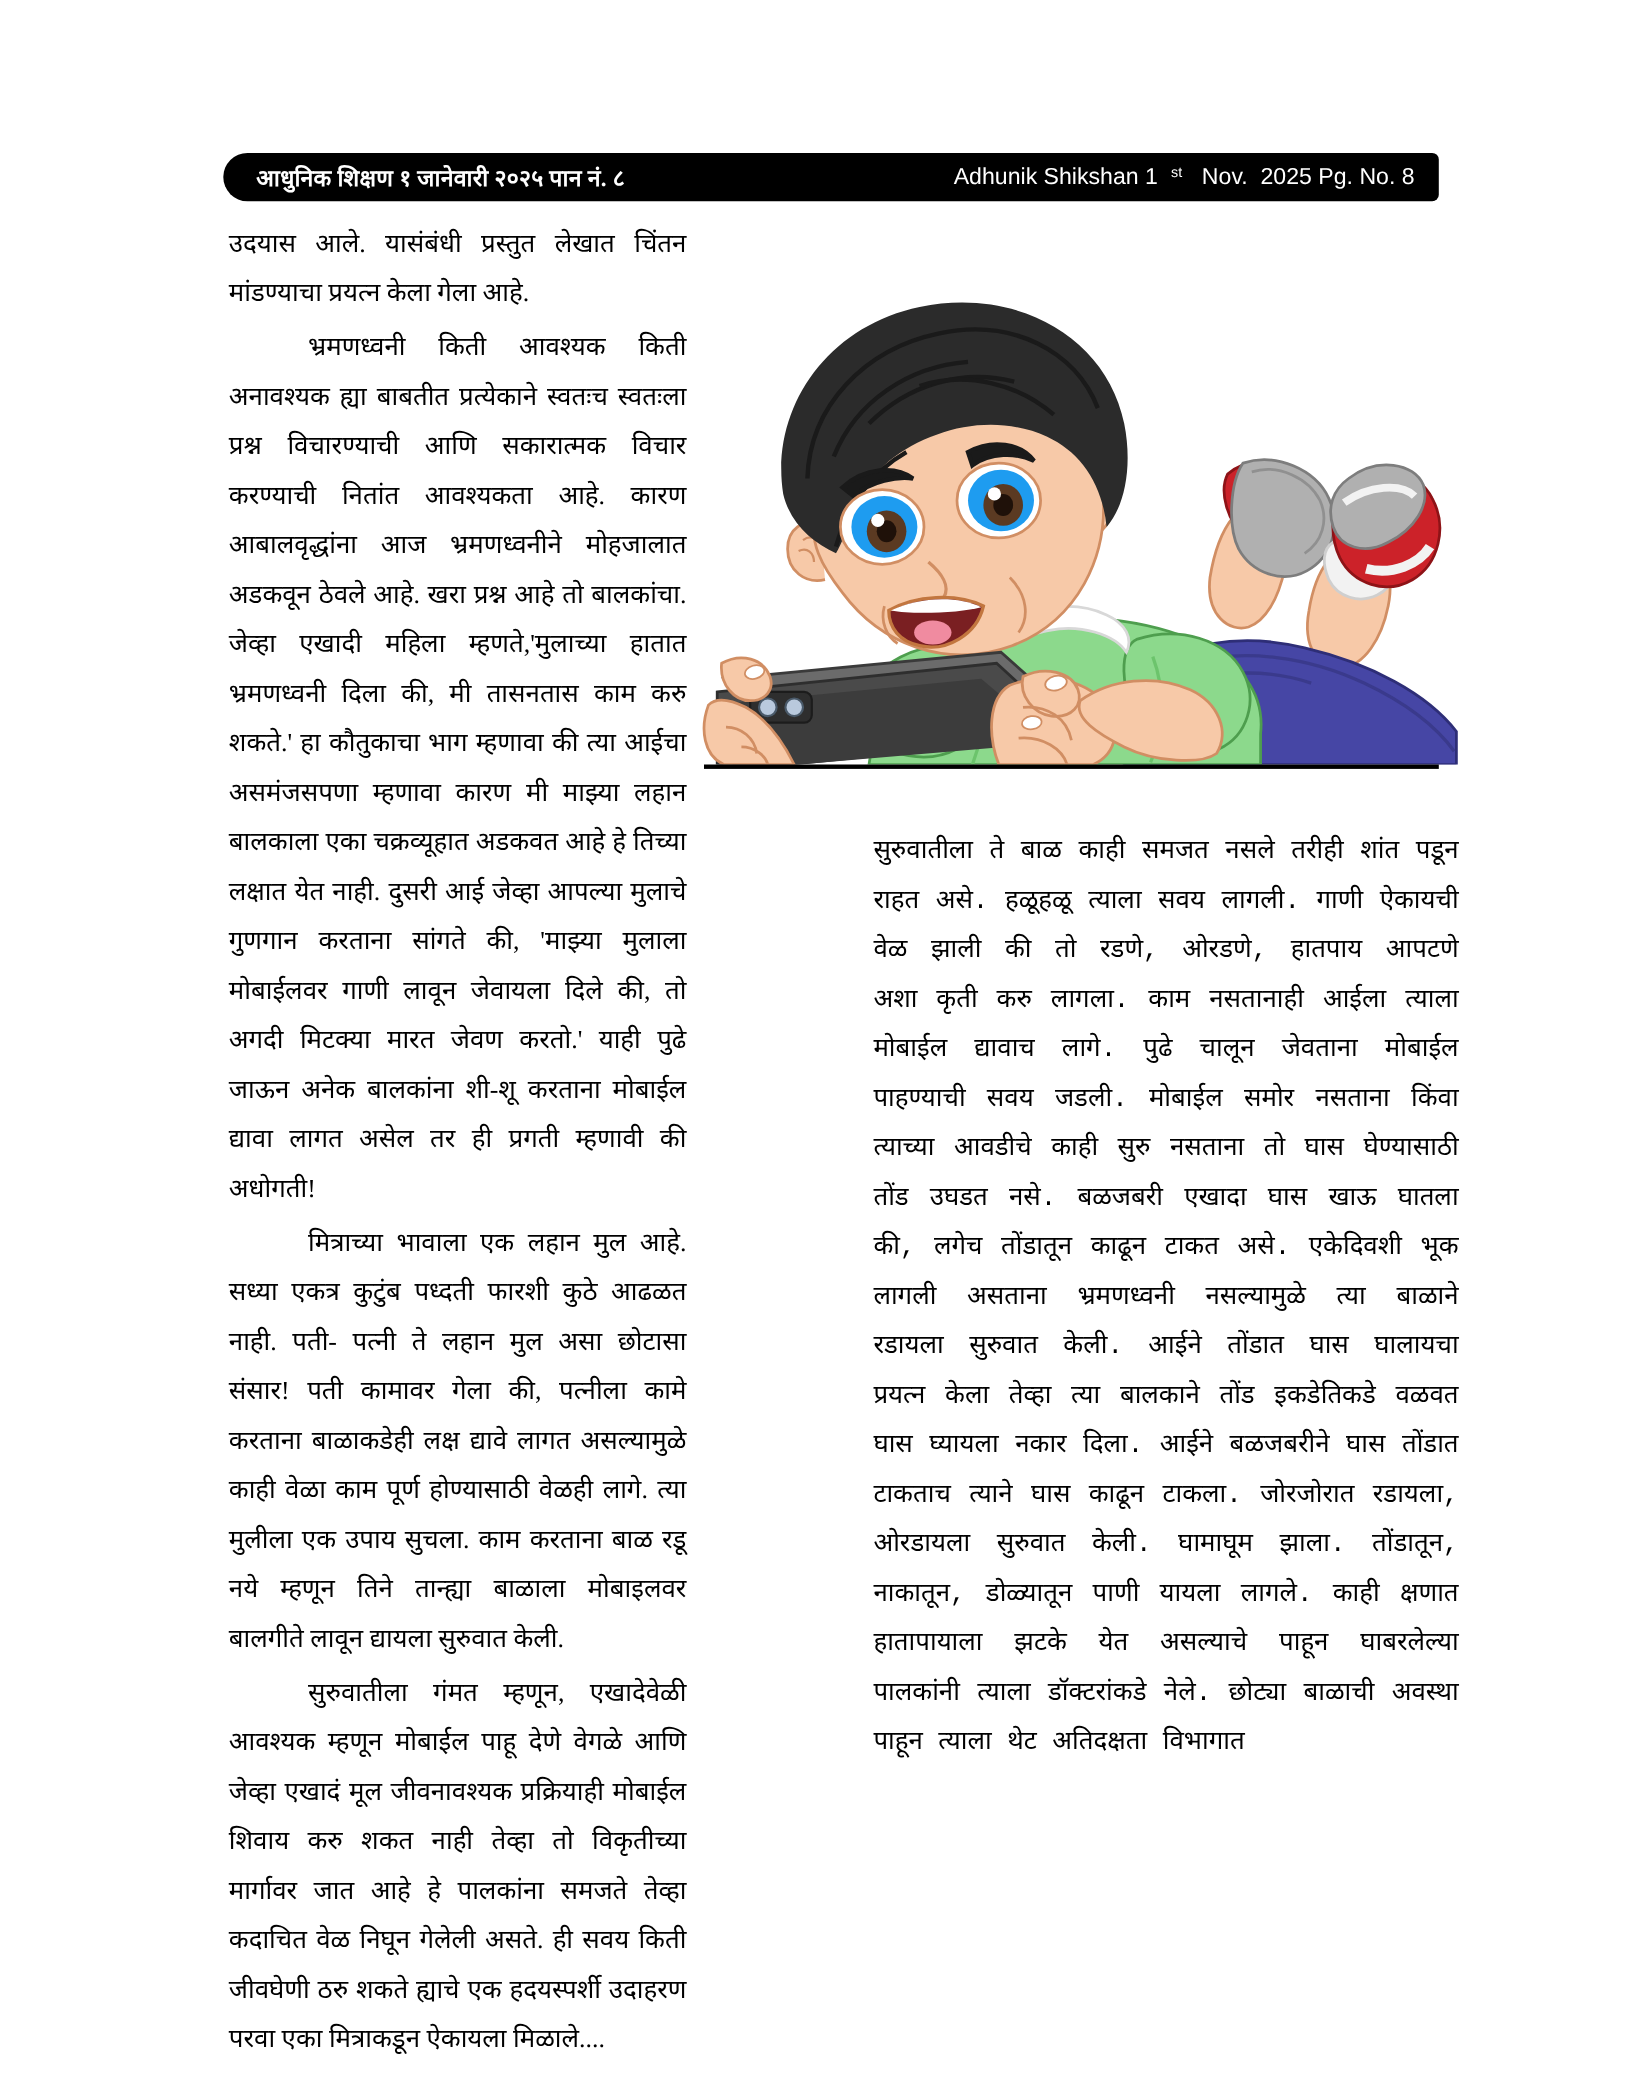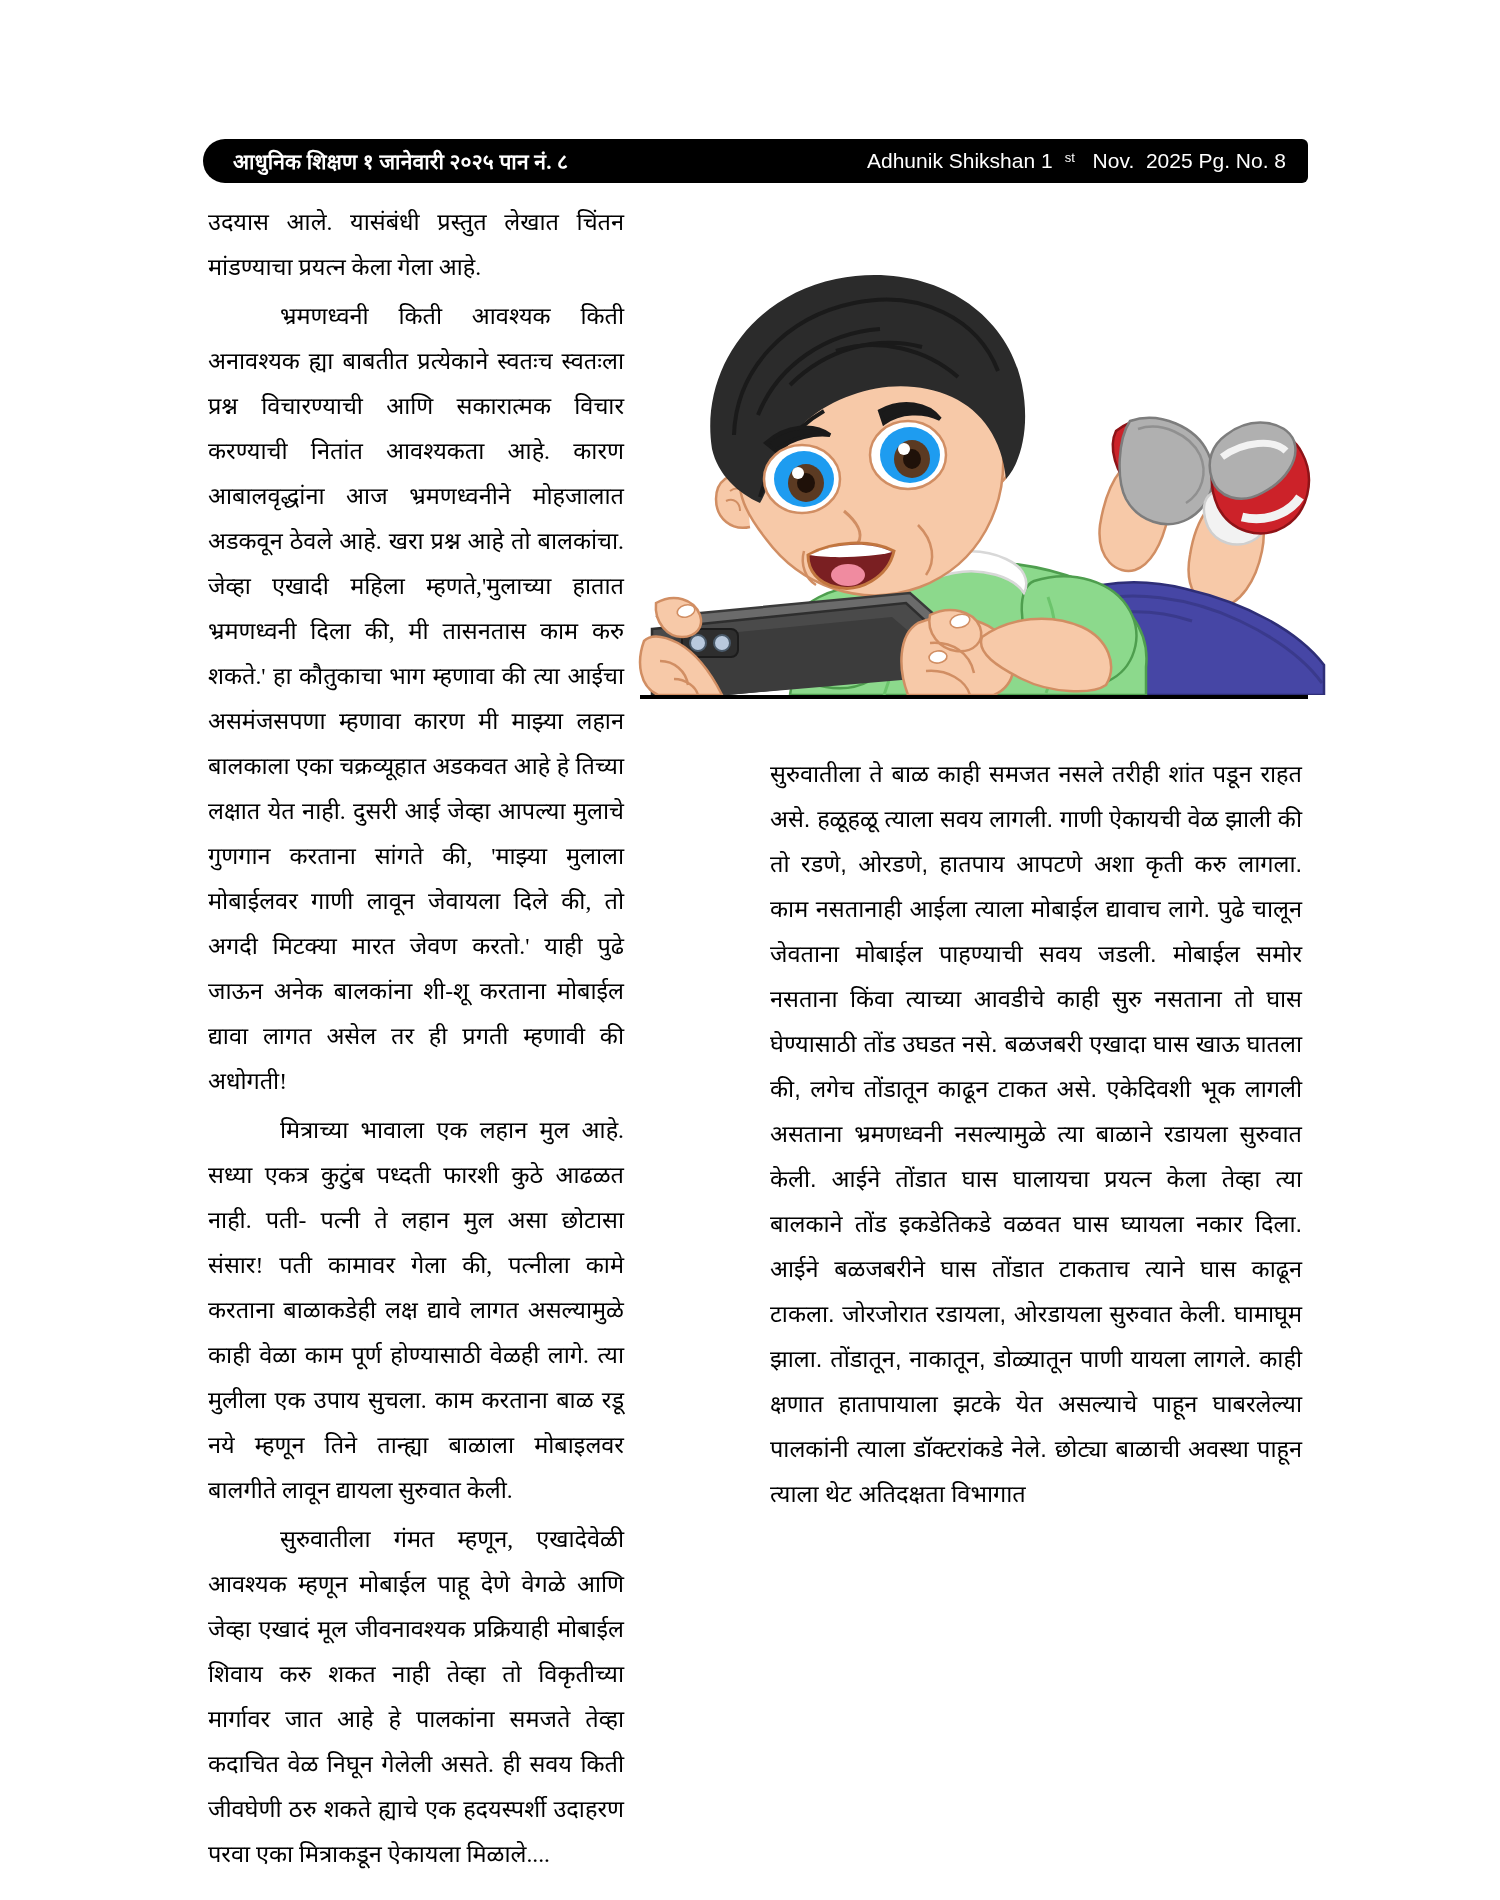--- a/index.html
+++ b/index.html
@@ -73,29 +73,29 @@
     width: 424px;
     font-size: 23.5px;
     line-height: 45px;
     color: #000000;
     text-align: justify;
     text-justify: inter-word;
     font-family: "Liberation Serif", "DejaVu Serif", serif;
   }
   .col-right {
     position: absolute;
-    left: 766px;
+    left: 790px;
     top: 748px;
     width: 540px;
     font-size: 23.5px;
     line-height: 45px;
     color: #000000;
     text-align: justify;
     text-justify: inter-word;
-    font-family: Liberation Sans, sans-serif;
+    font-family: Liberation Mono, monospace;
   }
   .col-left p, .col-right p {
     margin: 4px;
     text-align: justify;
   }
   .col-left p.indent, .col-right p.indent {
     text-indent: 72px;
   }
   .tracked {
     letter-spacing: 2.6px;

